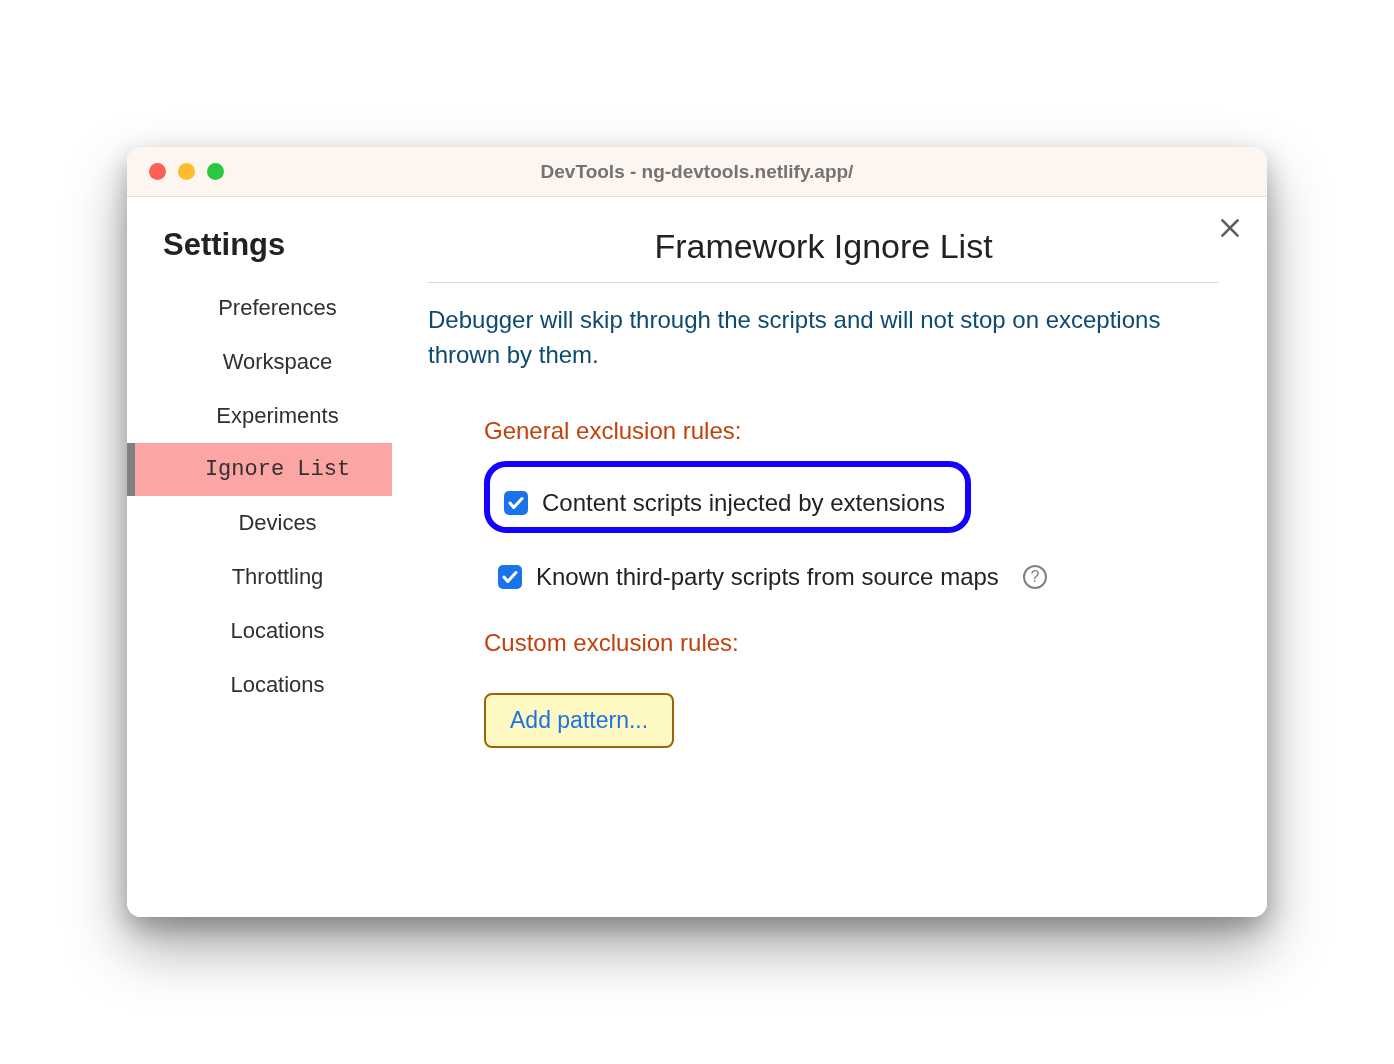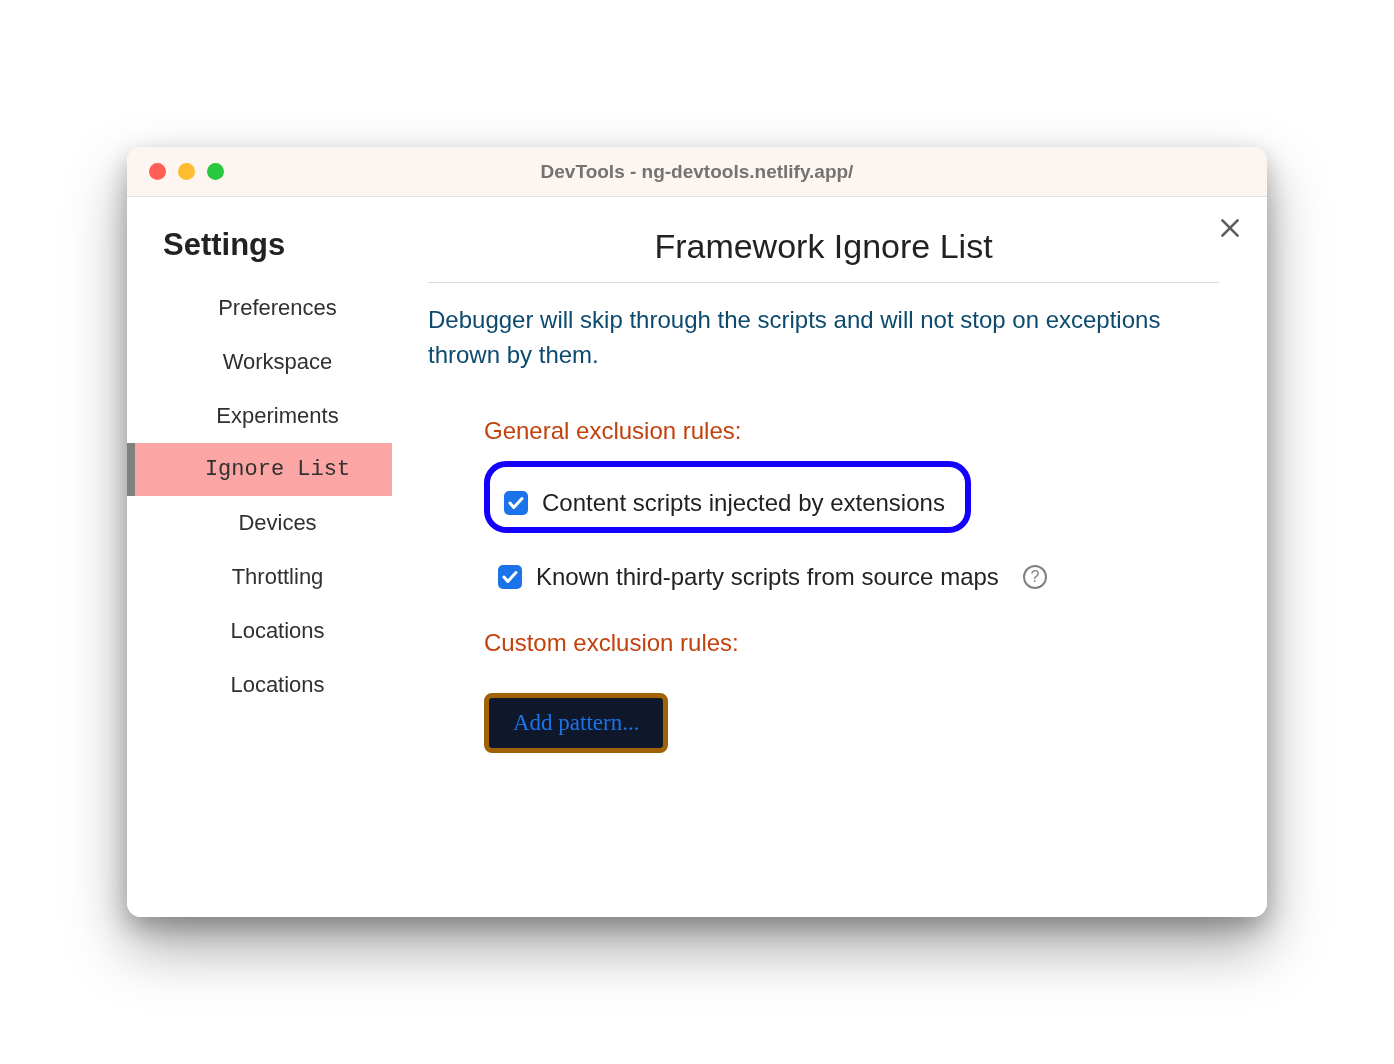--- a/index.html
+++ b/index.html
@@ -169,27 +169,26 @@
     margin-left: 10px;
     cursor: pointer;
     flex-shrink: 0;
   }
   .custom-section { margin-top: 28px; }
   .add-pattern-btn {
     margin-left: 56px;
     margin-top: 20px;
     font-size: 23px;
     color: #1a73e8;
-    background: #0f172a;
-    border: 5px solid #a16207;
+    background: #fef9c3;
+    border: 2px solid #a16207;
     border-radius: 8px;
     padding: 12px 24px;
     cursor: pointer;
     font-weight: 500;
-    font-family: Liberation Serif, serif;
   }
 </style>
 </head>
 <body>
 
 <div class="window">
 
   <div class="titlebar">
     <div class="traffic-lights">
       <div class="tl tl-close"></div>

